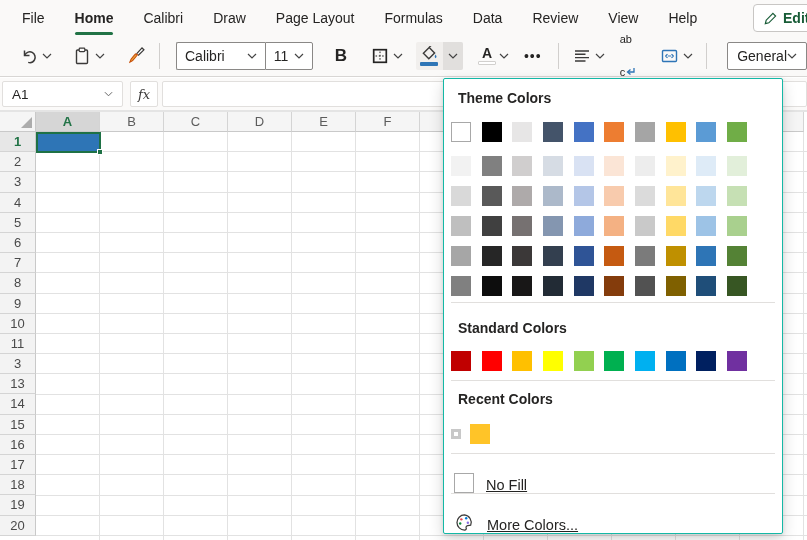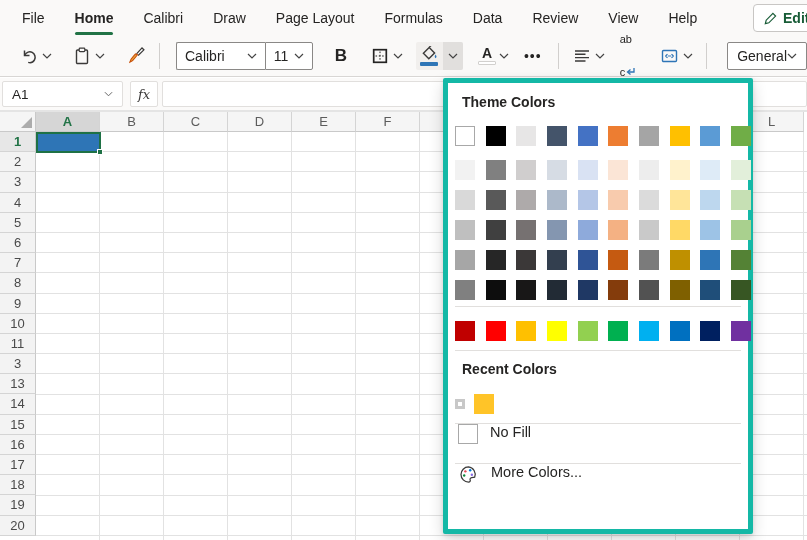--- a/index.html
+++ b/index.html
@@ -106,42 +106,42 @@
   .sel-cell {
     position:absolute; left:36px; top:20px; width:65px; height:21px;
     border:2px solid #1E7145;
   }
   .sel-handle {
     position:absolute; right:-4px; bottom:-4px; width:6px; height:6px;
     background:#1E7145; border:1px solid #fff;
   }
   
   .panel {
-    position:absolute; left:443px; top:78px; width:310px; height:456px;
-    background:#fff; border:5px solid #14b8a6; border-radius:2px;
+    position:absolute; left:443px; top:78px; width:340px; height:456px;
+    background:#fff; border:1px solid #14b8a6; border-radius:2px;
     box-shadow:0 6px 15px rgba(0,0,0,.16), 0 1px 4px rgba(0,0,0,.10);
     z-index:10;
   }
   .pc-title { margin:10px 14px 0; font-size:14px; font-weight:600; color:#252423; line-height:18px; }
   .swrow {
     display:grid; grid-template-columns:repeat(10,20px); justify-content:space-between;
     width:296px; margin-left:7px;
   }
   .swatch { width:20px; height:20px; cursor:pointer; }
   .swatch.bordered { border:1px solid #A8A8A8; }
   .theme-base { margin-top:15px; }
   .theme-variants { margin-top:14px; display:grid; row-gap:10px; }
   .pc-divider { height:1px; background:#E1DFDD; margin:0 7px; }
   .div1 { margin-top:6px; } .div2 { margin-top:9px; } .div3 { margin-top:5px; }
   .std-title { margin-top:16px; }
   .std-row { margin-top:14px; }
   .recent-title { margin-top:9px; }
   .recent-row { margin-top:12px; margin-left:7px; display:flex; align-items:center; gap:9px; height:28px; }
   .recent-frame { border:3px solid #C8C8C8; background:#fff; padding:2px; line-height:0; }
-  .pc-item { height:39px; display:flex; align-items:flex-start; gap:12px; padding-left:10px; cursor:pointer; font-size:14.5px; color:#252423; }
+  .pc-item { height:39px; display:flex; align-items:flex-end; gap:12px; padding-left:10px; cursor:pointer; font-size:14.5px; color:#252423;text-decoration:underline; }
   .nofill-swatch { width:20px; height:20px; background:#fff; border:1px solid #A8A8A8; }
 </style>
 </head>
 <body>
 
 <div class="menubar" id="menubar">
     <div class="menu-item">File</div>
     <div class="menu-item active">Home</div>
     <div class="menu-item">Calibri</div>
     <div class="menu-item">Draw</div>
@@ -417,20 +417,21 @@
         <span class="swatch" style="background: rgb(31, 56, 100);"></span>
         <span class="swatch" style="background: rgb(132, 60, 12);"></span>
         <span class="swatch" style="background: rgb(82, 82, 82);"></span>
         <span class="swatch" style="background: rgb(127, 96, 0);"></span>
         <span class="swatch" style="background: rgb(31, 78, 121);"></span>
         <span class="swatch" style="background: rgb(55, 86, 35);"></span>
       </div>
     </div>
   <div class="pc-divider div1"></div>
 
+  <div class="pc-title std-title">Standard Colors</div>
   <div class="swrow std-row" id="std-row">
       <span class="swatch" style="background: rgb(192, 0, 0);"></span>
       <span class="swatch" style="background: rgb(255, 0, 0);"></span>
       <span class="swatch" style="background: rgb(255, 192, 0);"></span>
       <span class="swatch" style="background: rgb(255, 255, 0);"></span>
       <span class="swatch" style="background: rgb(146, 208, 80);"></span>
       <span class="swatch" style="background: rgb(0, 176, 80);"></span>
       <span class="swatch" style="background: rgb(0, 176, 240);"></span>
       <span class="swatch" style="background: rgb(0, 112, 192);"></span>
       <span class="swatch" style="background: rgb(0, 32, 96);"></span>

